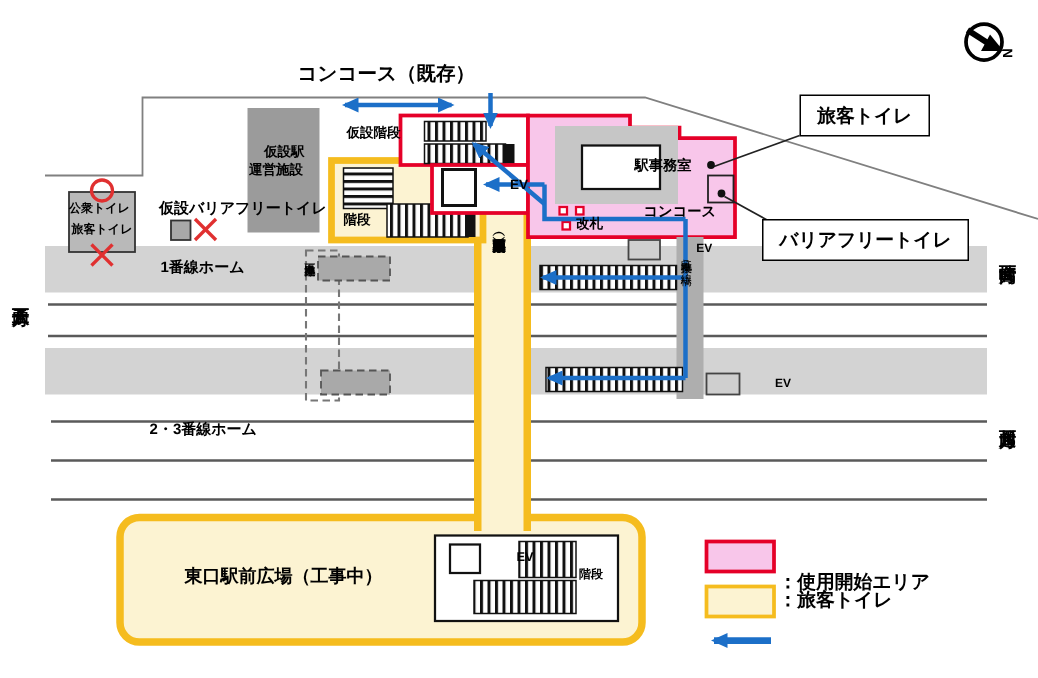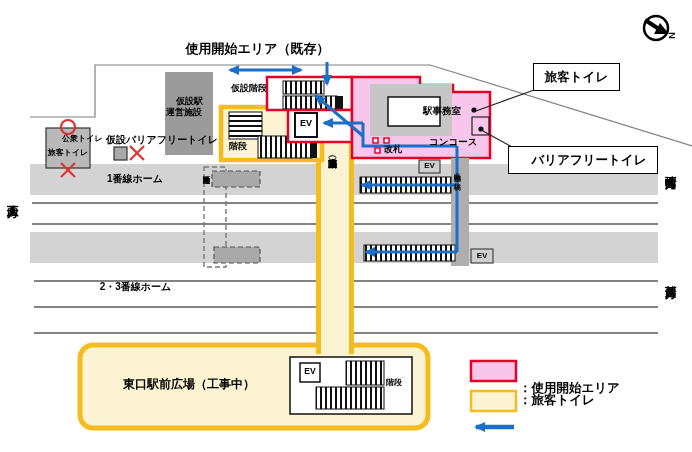--- a/index.html
+++ b/index.html
@@ -5,21 +5,21 @@
   html,body{margin:0;padding:0;background:#fff;}
   .stage{position:relative;width:692px;height:452px;background:#fff;overflow:hidden;
          font-family:"Liberation Sans","DejaVu Sans",sans-serif;color:#000;}
   .stage svg{position:absolute;left:0;top:0;}
   .lbl{position:absolute;white-space:nowrap;color:#000;line-height:1.2;}
   .b{font-weight:bold;}
   .c{text-align:center;}
   .v{writing-mode:vertical-rl;}
   .callout{position:absolute;background:#fff;border:1.3px solid #000;text-align:center;
            font-weight:bold;font-size:12.5px;}
-  .evtag{position:absolute;font-weight:bold;text-align:center;}
+  .evtag{position:absolute;font-weight:bold;text-align:center;padding-left:40px;}
 </style>
 </head>
 <body>
 
 <div class="stage">
 
 <svg width="692" height="452" viewBox="0 0 692 452">
   <defs>
     <pattern id="pv" width="5" height="8" patternUnits="userSpaceOnUse">
       <rect width="5" height="8" fill="#ffffff"></rect>
@@ -139,28 +139,28 @@
     <polyline points="457,146 363,146 363,123"></polyline>
     <line x1="363" y1="136" x2="316" y2="96" marker-end="url(#ab)"></line>
     <line x1="363" y1="123" x2="324" y2="123" marker-end="url(#ab)"></line>
     <line x1="457" y1="146" x2="457" y2="252"></line>
     <line x1="456" y1="185" x2="362" y2="185" marker-end="url(#ab)"></line>
     <line x1="457" y1="252" x2="366" y2="252" marker-end="url(#ab)"></line>
     <line x1="514" y1="427" x2="476" y2="427" stroke-width="4.5" marker-end="url(#ab)"></line>
   </g>
 </svg>
 
-<div class="lbl b c" style="left:175px;top:41px;width:165px;font-size:13px;">使用開始エリア（既存）</div>
+<div class="lbl b c" style="left:175px;top:41px;width:165px;font-size:13px;">コンコース（既存）</div>
 
 <div class="lbl b" style="left:668px;top:30px;font-size:9px;transform:rotate(90deg);">N</div>
 
 <div class="lbl b c" style="left:166px;top:96px;width:47px;font-size:9px;">仮設駅</div>
-<div class="lbl b c" style="left:166px;top:108px;width:35px;font-size:9px;font-family:Liberation Mono, monospace;">運営施設</div>
-
-<div class="lbl b c" style="left:62px;top:134px;width:40px;font-size:8px;">公衆トイレ</div>
+<div class="lbl b c" style="left:166px;top:108px;width:35px;font-size:9px;">運営施設</div>
+
+<div class="lbl b c" style="left:46px;top:134px;width:40px;font-size:8px;">公衆トイレ</div>
 <div class="lbl b c" style="left:46px;top:148px;width:44px;font-size:8px;">旅客トイレ</div>
 
 <div class="lbl b" style="left:106px;top:134px;font-size:10px;">仮設バリアフリートイレ</div>
 
 <div class="lbl b" style="left:231px;top:83px;font-size:9px;">仮設階段</div>
 
 <div class="lbl b" style="left:229px;top:141px;font-size:9px;">階段</div>
 
 <div class="evtag" style="left:295px;top:118px;width:22px;font-size:9px;">EV</div>
 
@@ -180,21 +180,21 @@
 
 <div class="lbl v" style="left:202px;top:170px;font-size:7.5px;height:96px;">既存乗換地下通路</div>
 
 <div class="lbl v" style="left:453px;top:168px;font-size:7.5px;height:92px;">既存乗換こ線橋</div>
 
 <div class="lbl b v" style="left:5px;top:196px;font-size:11.5px;height:95px;">八王子方面</div>
 <div class="lbl b v" style="left:663px;top:167px;font-size:11.5px;height:68px;">高崎方面</div>
 <div class="lbl b v" style="left:663px;top:277px;font-size:11.5px;height:68px;">川越方面</div>
 
 <div class="callout" style="left:533px;top:63px;width:85px;height:26px;line-height:26px;">旅客トイレ</div>
-<div class="callout" style="left:508px;top:146px;width:136px;height:26px;line-height:26px;padding-left:12px;">バリアフリートイレ</div>
+<div class="callout" style="left:508px;top:146px;width:136px;height:26px;line-height:26px;">バリアフリートイレ</div>
 
 <div class="lbl b c" style="left:109px;top:377px;width:160px;font-size:12px;">東口駅前広場（工事中）</div>
 
 <div class="evtag" style="left:300px;top:366px;width:20px;font-size:8.5px;">EV</div>
 <div class="lbl b" style="left:386px;top:378px;font-size:8px;">階段</div>
 
 <div class="lbl b" style="left:519px;top:363px;font-size:12.5px;margin-top:18px;">：使用開始エリア</div>
 <div class="lbl b" style="left:519px;top:393px;font-size:12.5px;">：旅客トイレ</div>
 
 </div>

